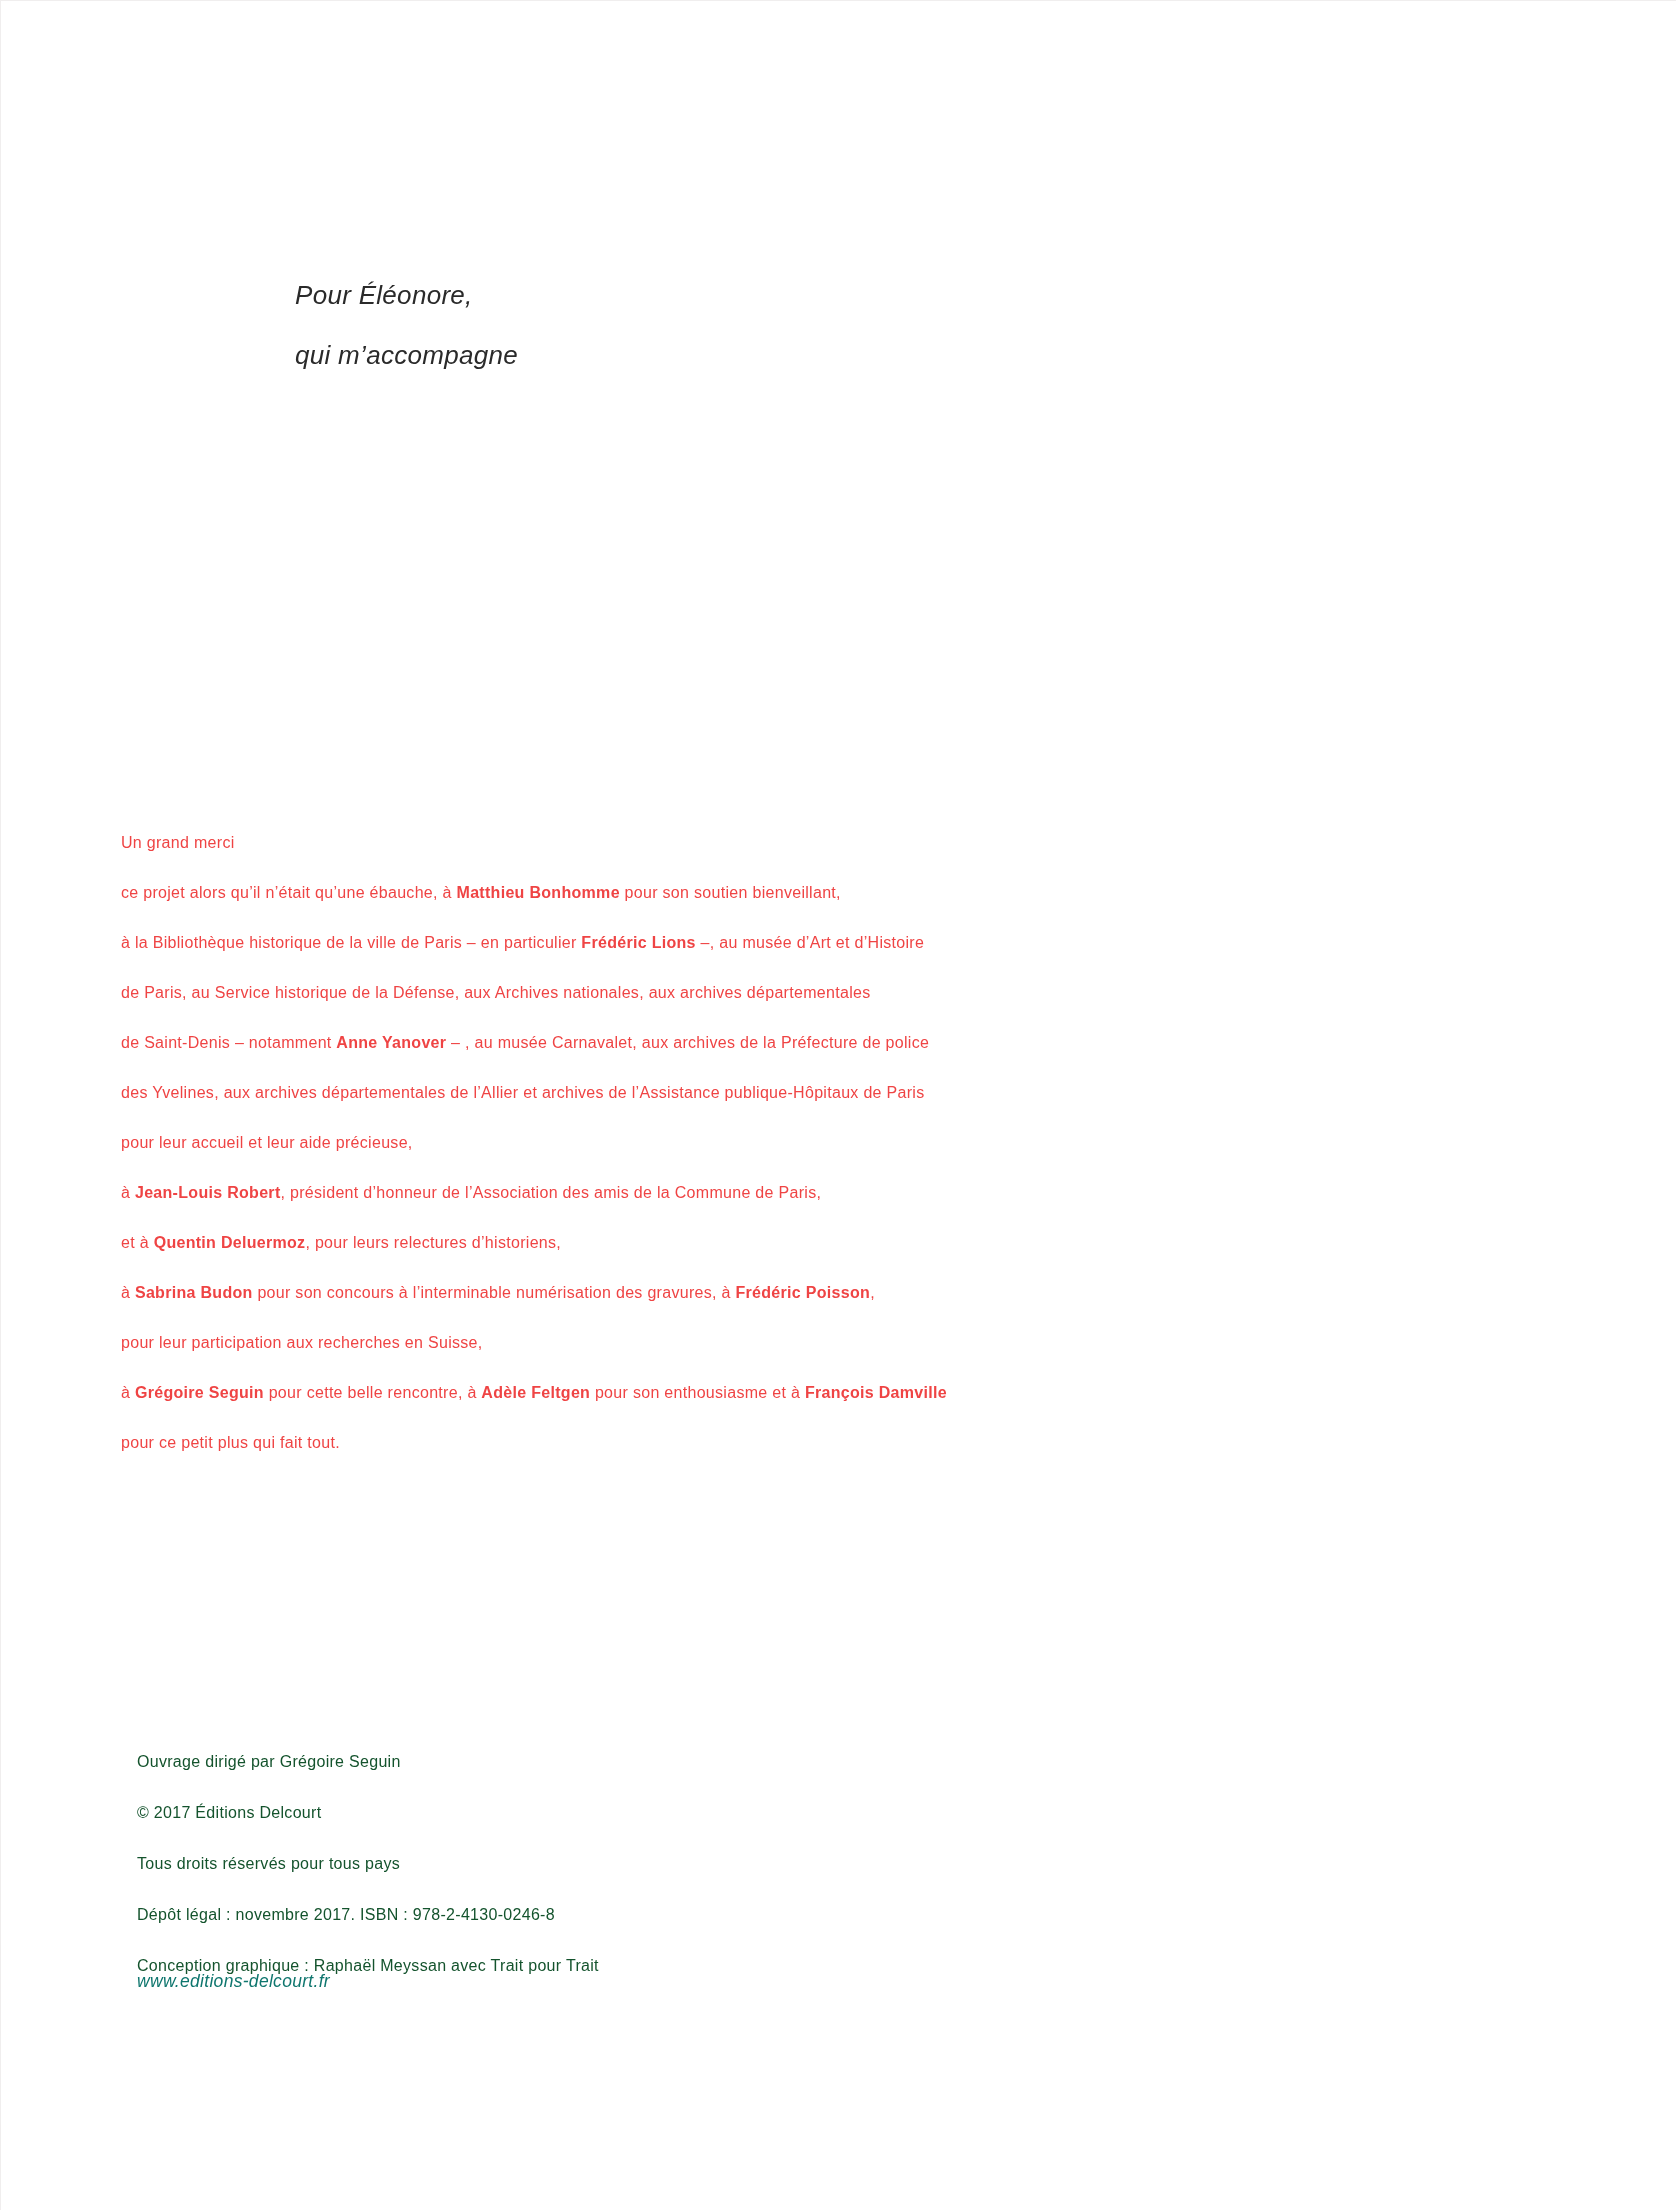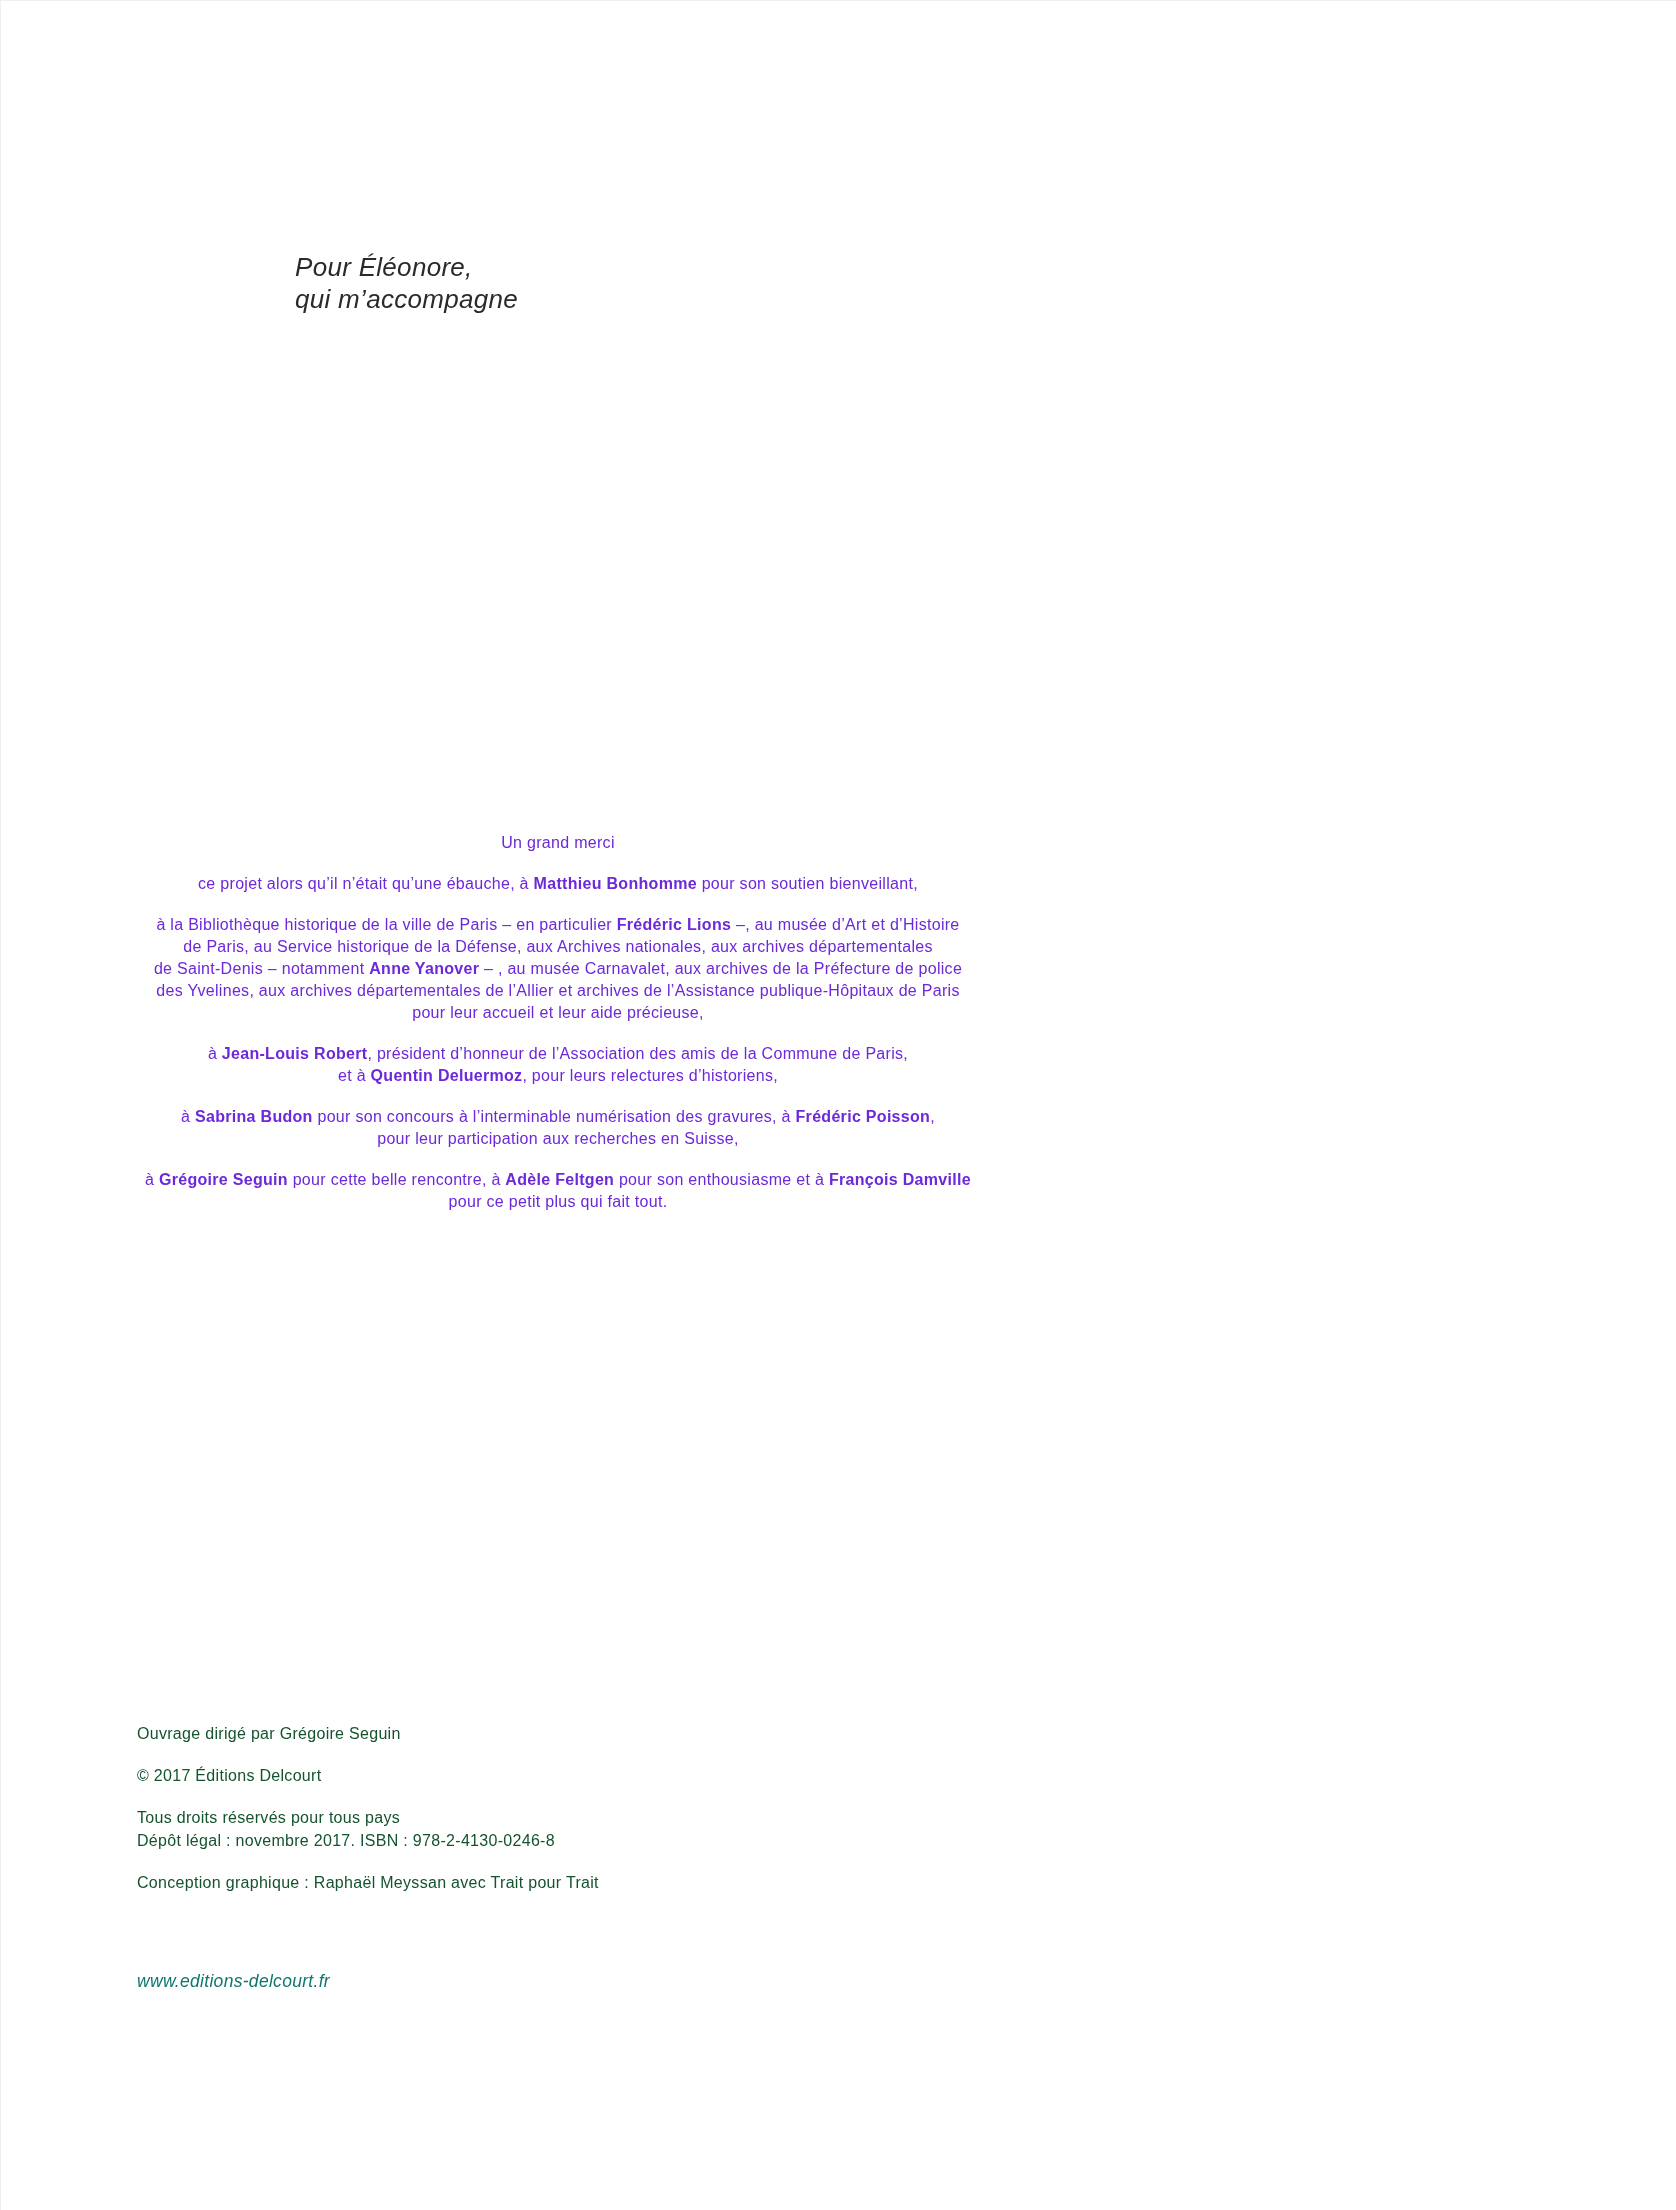--- a/index.html
+++ b/index.html
@@ -23,33 +23,33 @@
     left: 294px;
     top: 250px;
     font-style: italic;
     font-size: 26px;
     line-height: 32px;
     letter-spacing: 0.3px;
     color: #2a2a2a;
   }
   .ack {
     position: absolute;
-    left: 144px;
+    left: 120px;
     top: 831px;
     font-size: 16px;
     line-height: 22px;
     letter-spacing: 0.3px;
-    color: #6d28d9;
-    text-align: center;
+    color: #ef4444;
   }
   .ack .para {
     margin: 0 0 19px 0;
   }
   .line {
     white-space: pre;
+    margin-top: 28px;
   }
   strong {
     font-weight: 700;
   }
   .colophon {
     position: absolute;
     left: 136px;
     top: 1721px;
     font-size: 16px;
     line-height: 23px;

